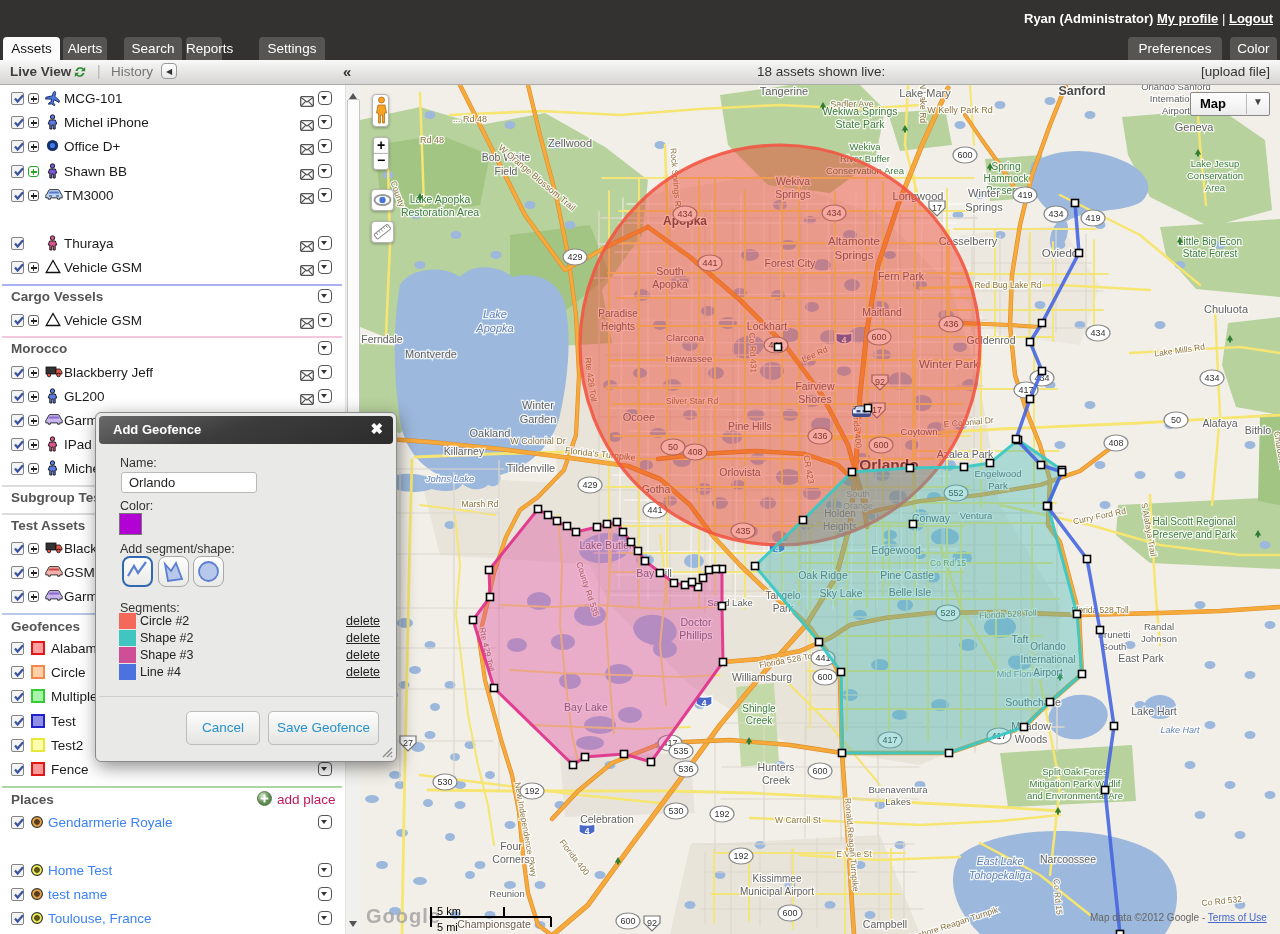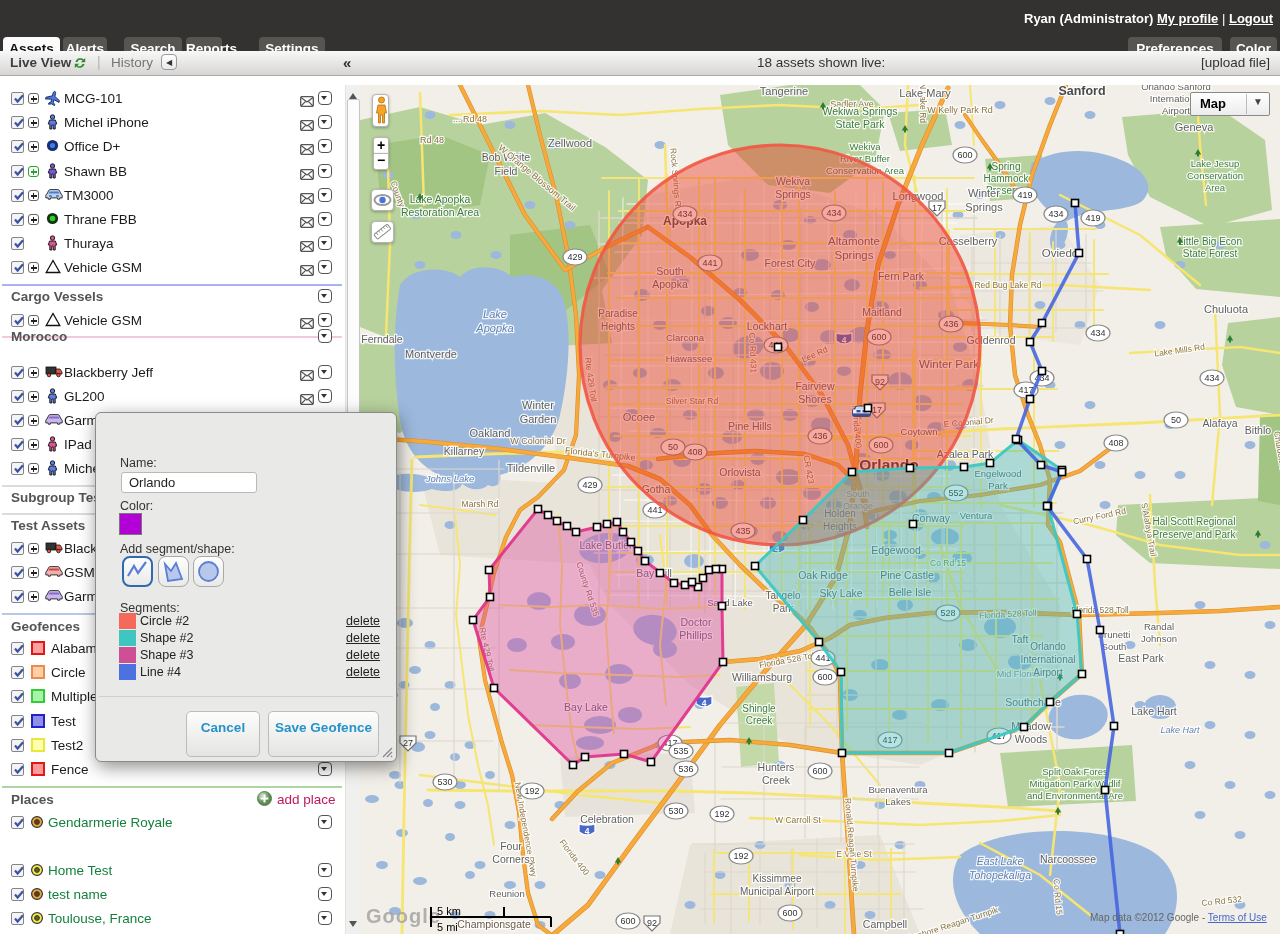--- a/index.html
+++ b/index.html
@@ -2,45 +2,45 @@
 <html><head><meta charset="utf-8">
 <style>
 *{margin:0;padding:0;box-sizing:border-box}
 html,body{width:1280px;height:934px;overflow:hidden;font-family:"Liberation Sans",sans-serif;background:#fff}
 #page{position:relative;width:1280px;height:934px}
 
 #hdr{position:absolute;left:0;top:0;width:1280px;height:60px;background:#343230}
 #userline{position:absolute;top:11px;right:7px;color:#fff;font-size:13px;font-weight:bold}
 #userline a{color:#fff;text-decoration:underline}
 .tab{position:absolute;bottom:0;height:23px;line-height:24px;text-align:center;background:#575551;color:#fff;
- font-size:13.5px;font-weight:bold;border-radius:4px 4px 0 0;white-space:nowrap}
+ font-size:13.5px;font-weight:normal;border-radius:4px 4px 0 0;white-space:nowrap}
 .tab.active{background:#fbfbfb;color:#111}
 
-#subbar{position:absolute;left:0;top:51px;width:1280px;height:25px;
+#subbar{position:absolute;left:0;top:60px;width:1280px;height:25px;
  background:linear-gradient(#f8f8f8,#d6d5d3);border-bottom:1px solid #adadab;color:#444;font-size:13px}
 
 #side{position:absolute;left:0;top:85px;width:360px;height:849px;background:#fff;overflow:hidden}
 .row{position:absolute;left:0;width:345px;height:24px}
 .rtext{position:absolute;left:64px;top:4px;font-size:13.5px;color:#1b1b1b;white-space:nowrap}
 .cb{position:absolute;left:11px;top:5px;width:13px;height:13px;background:#f4f4f4;border:1px solid #858585;border-radius:2px}
 .cb svg{position:absolute;left:0px;top:-1px}
 .exp{position:absolute;left:28px;top:6px;width:11px;height:11px;border:1px solid #666;border-radius:3px;background:#fff}
 .exp:before{content:"";position:absolute;left:1.5px;top:4px;width:6px;height:1.6px;background:#222}
 .exp:after{content:"";position:absolute;left:3.7px;top:1.8px;width:1.6px;height:6px;background:#222}
 .exp.grn{border-color:#27a427}
 .exp.grn:before,.exp.grn:after{background:#27a427}
 .aicon{position:absolute;left:45px;top:3px;width:16px;height:16px}
 .env{position:absolute;left:300px;top:6px}
 .dd{position:absolute;left:318px;top:4px;width:14px;height:14px;border:1.5px solid #555;border-radius:4px;background:#fff}
 .dd:after{content:"";position:absolute;left:2.2px;top:3.6px;width:0;height:0;border:3.4px solid transparent;border-top:4.6px solid #333}
 .ghead{position:absolute;left:11px;font-size:13.5px;font-weight:bold;color:#545454;white-space:nowrap}
 .sep{position:absolute;left:2px;width:340px;height:2px}
 .gsw{position:absolute;left:31px;top:4px;width:14px;height:14px}
 .gtext{position:absolute;left:51px;top:4px;font-size:13.5px;color:#1b1b1b;white-space:nowrap}
-.ptext{position:absolute;left:48px;top:4px;font-size:13.5px;color:#15803d;white-space:nowrap}
+.ptext{position:absolute;left:48px;top:4px;font-size:13.5px;color:#3b82f6;white-space:nowrap}
 .picon{position:absolute;left:30px;top:4px;width:14px;height:14px}
 
 #sbar{position:absolute;left:345px;top:85px;width:15px;height:849px;background:#f0f0ee;border-left:1px solid #e2e2e0}
 #sthumb{position:absolute;left:1px;top:14px;width:13px;height:600px;background:#fcfcfc;border:1px solid #c6c6c6;border-radius:2px}
 
 #map{position:absolute;left:360px;top:85px;width:920px;height:849px;background:#f2efe8}
 
 #dlg{position:absolute;left:95px;top:412px;width:302px;height:350px;background:#e9e9e7;border:1px solid #8a8a8a;
  border-radius:6px;box-shadow:2px 5px 18px rgba(0,0,0,.45);z-index:50}
 #dtitle{position:absolute;left:3px;top:3px;width:294px;height:28px;border-radius:4px;color:#fff;
@@ -48,22 +48,22 @@
 .dlbl{position:absolute;left:24px;font-size:12.5px;color:#333}
 #dname{position:absolute;left:25px;top:59px;width:136px;height:21px;border:1px solid #b9b9b9;border-radius:3px;
  background:#fff;font-size:13px;color:#222;padding:2px 0 0 7px}
 #dcolor{position:absolute;left:23px;top:100px;width:23px;height:22px;background:#b201d4;border:1px solid #777}
 .shapebtn{position:absolute;top:143px;width:31px;height:31px;border:1px solid #a9a9a9;border-radius:8px;
  background:linear-gradient(#fefefe,#e9e9e7)}
 .shapebtn.sel{border:2.5px solid #3069b2}
 .segsw{position:absolute;left:23px;width:17px;height:16px}
 .seglbl{position:absolute;left:44px;font-size:12.5px;color:#222}
 .segdel{position:absolute;left:250px;font-size:12.5px;color:#222;text-decoration:underline}
-.dbtn{position:absolute;top:298px;height:46px;background:linear-gradient(#fdfdfd,#e4e4e2);border:1px solid #bcbcbc;
- border-radius:5px;color:#2592cc;font-size:13.5px;font-weight:bold;text-align:center;line-height:32px}
+.dbtn{position:absolute;top:298px;height:34px;background:linear-gradient(#fdfdfd,#e4e4e2);border:1px solid #bcbcbc;
+ border-radius:5px;color:#2592cc;font-size:13.5px;font-weight:normal;text-align:center;line-height:32px}
 
 .mctl{position:absolute;background:#fff;border:1px solid #b5b5b5;border-radius:4px;box-shadow:0 1px 3px rgba(0,0,0,.3)}
 #mapsel{position:absolute;left:830px;top:7px;width:80px;height:24px;background:linear-gradient(#fff,#ececec);
  border:1px solid #888;border-radius:2px;font-size:13px;font-weight:bold;color:#000;z-index:20}
 </style></head><body>
 <div id="page">
 
 <div id="hdr">
  <div id="userline">Ryan (Administrator) <a>My profile</a> <span style="font-weight:normal">|</span> <a>Logout</a></div>
  <div class="tab active" style="left:3px;width:57px">Assets</div>
@@ -175,38 +175,20 @@
             <rect x="4" y="8.2" width="3" height="1.6" fill="#335" opacity="0.6"></rect>
             <rect x="11" y="8.2" width="3" height="1.6" fill="#335" opacity="0.6"></rect>
           </svg></span>
         <span class="rtext">TM3000</span>
         <span class="env"><svg width="14" height="11" viewBox="0 0 14 11">
             <rect x="0.7" y="0.7" width="12.6" height="9.6" rx="1" fill="#fff" stroke="#555" stroke-width="1.3"></rect>
             <path d="M1 1.5l6 4.6 6-4.6M1 10l4.4-4.4M13 10L8.6 5.6" stroke="#555" stroke-width="1.2" fill="none"></path>
           </svg></span>
         <span class="dd"></span>
       </div>
-      <div class="row" style="top:123px">
-        <span class="cb">
-          <svg width="14" height="14" viewBox="0 0 14 14">
-            <path d="M3 6.5l2.6 3L11 3.2" stroke="#3a54a0" stroke-width="2.2" fill="none"></path>
-          </svg>
-        </span>
-        <span class="exp"></span>
-        <span class="aicon"><svg width="15" height="15" viewBox="0 0 15 15">
-            <circle cx="7.5" cy="7.5" r="5.6" fill="#143314"></circle>
-            <circle cx="7.5" cy="7.5" r="2.8" fill="#27d427"></circle>
-          </svg></span>
-        <span class="rtext">Thrane FBB</span>
-        <span class="env"><svg width="14" height="11" viewBox="0 0 14 11">
-            <rect x="0.7" y="0.7" width="12.6" height="9.6" rx="1" fill="#fff" stroke="#555" stroke-width="1.3"></rect>
-            <path d="M1 1.5l6 4.6 6-4.6M1 10l4.4-4.4M13 10L8.6 5.6" stroke="#555" stroke-width="1.2" fill="none"></path>
-          </svg></span>
-        <span class="dd"></span>
-      </div>
       <div class="row" style="top:147px">
         <span class="cb">
           <svg width="14" height="14" viewBox="0 0 14 14">
             <path d="M3 6.5l2.6 3L11 3.2" stroke="#3a54a0" stroke-width="2.2" fill="none"></path>
           </svg>
         </span>
         <span class="aicon"><svg width="15" height="16" viewBox="0 0 15 16">
             <circle cx="7.5" cy="3" r="2.2" fill="#d8558e" stroke="#111" stroke-width="0.9"></circle>
             <path d="M4.6 6h5.8l1.4 4h-1.6v5h-2V11h-1.4v4h-2v-5H3.2z" fill="#d8558e" stroke="#111" stroke-width="0.9"></path>
           </svg></span>
@@ -250,21 +232,21 @@
             <path d="M8 1.5L14.8 13.5H1.2z" fill="#fff" stroke="#111" stroke-width="1.3"></path>
           </svg></span>
         <span class="rtext">Vehicle GSM</span>
         <span class="env"><svg width="14" height="11" viewBox="0 0 14 11">
             <rect x="0.7" y="0.7" width="12.6" height="9.6" rx="1" fill="#fff" stroke="#555" stroke-width="1.3"></rect>
             <path d="M1 1.5l6 4.6 6-4.6M1 10l4.4-4.4M13 10L8.6 5.6" stroke="#555" stroke-width="1.2" fill="none"></path>
           </svg></span>
         <span class="dd"></span>
       </div>
       <div class="sep" style="top:251px;background:#f3c8de"></div>
-      <div class="row" style="top:240px">
+      <div class="row" style="top:252px">
         <span class="ghead" style="top:4px">Morocco</span>
         <span class="dd"></span>
       </div>
       <div class="row" style="top:276px">
         <span class="cb">
           <svg width="14" height="14" viewBox="0 0 14 14">
             <path d="M3 6.5l2.6 3L11 3.2" stroke="#3a54a0" stroke-width="2.2" fill="none"></path>
           </svg>
         </span>
         <span class="exp"></span>
@@ -1396,20 +1378,24 @@
           </g>
         </svg></div>
 <div id="mapsel">
         <span style="position:absolute;left:9px;top:3px">Map</span>
  <span style="position:absolute;right:22px;top:1px;height:20px;border-left:1px solid #bbb"></span>
  <span style="position:absolute;right:6px;top:3px;font-size:10px;color:#444">▼</span>
       </div>
 </div>
 
 <div id="dlg">
+ <div id="dtitle">
+        <span style="position:absolute;left:14px;top:6px">Add Geofence</span>
+  <span style="position:absolute;right:10px;top:4px;font-size:15px">✖</span>
+      </div>
  <span class="dlbl" style="top:43px">Name:</span>
  <div id="dname">Orlando</div>
  <span class="dlbl" style="top:86px">Color:</span>
  <div id="dcolor"></div>
  <span class="dlbl" style="top:129px">Add segment/shape:</span>
  <div class="shapebtn sel" style="left:26px">
   <svg width="26" height="26" viewBox="0 0 26 26">
           <path d="M4 18L10 8l4 7 8-11" fill="none" stroke="#5b7fd4" stroke-width="2.2"></path>
         </svg></div>
  <div class="shapebtn" style="left:62px">

